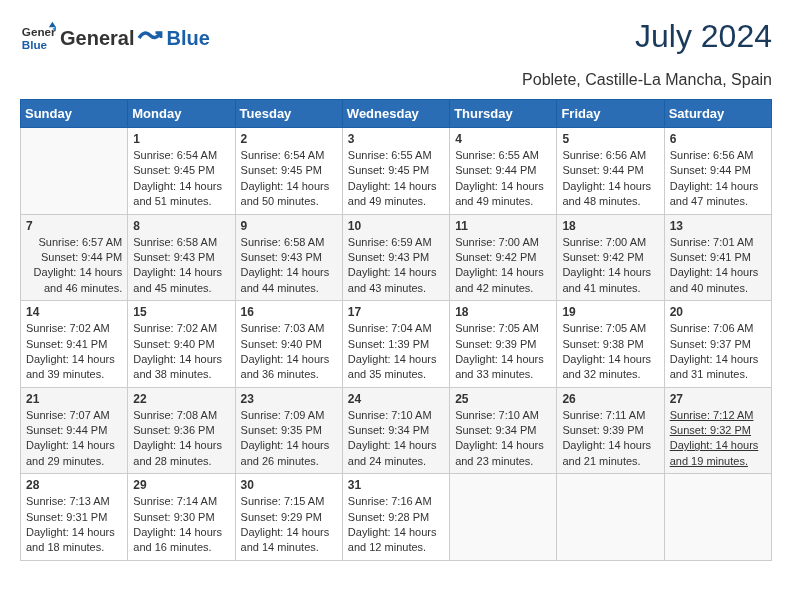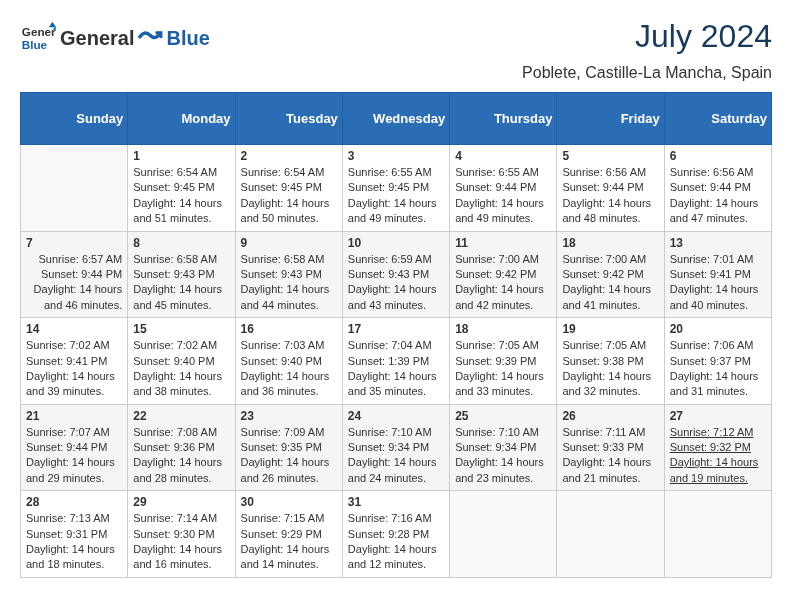--- a/index.html
+++ b/index.html
@@ -30,32 +30,32 @@
     }
     .month-title {
       font-size: 32px;
       color: #1a3a5c;
       font-weight: normal;
       line-height: 1;
     }
     .location-title {
       font-size: 16px;
       color: #333;
-      margin-top: 12px;
+      margin-top: 19px;
     }
     .calendar {
       width: 100%;
       border-collapse: collapse;
       font-size: 11px;
     }
     .calendar th {
       background-color: #2a6db5;
       color: #fff;
-      padding: 18px 4px;
-      text-align: right;
+      padding: 6px 4px;
+      text-align: left;
       font-size: 13px;
       font-weight: bold;
       border: 1px solid #1a5fa8;
     }
     .calendar td {
       border: 1px solid #ccc;
       vertical-align: top;
       padding: 4px 5px;
       width: calc(100% / 7);
       min-height: 80px;
@@ -274,21 +274,21 @@
         </td>
         <td>
           <div class="day-number">25</div>
           <div class="day-info" style="white-space: pre-line;">Sunrise: 7:10 AM
 Sunset: 9:34 PM
 Daylight: 14 hours and 23 minutes.</div>
         </td>
         <td>
           <div class="day-number">26</div>
           <div class="day-info" style="white-space: pre-line;">Sunrise: 7:11 AM
-Sunset: 9:33 PM
+Sunset: 9:39 PM
 Daylight: 14 hours and 21 minutes.</div>
         </td>
         <td>
           <div class="day-number">27</div>
           <div class="day-info" style="white-space: pre-line; text-decoration: underline;">Sunrise: 7:12 AM
 Sunset: 9:32 PM
 Daylight: 14 hours and 19 minutes.</div>
         </td>
       </tr>
       <tr>

